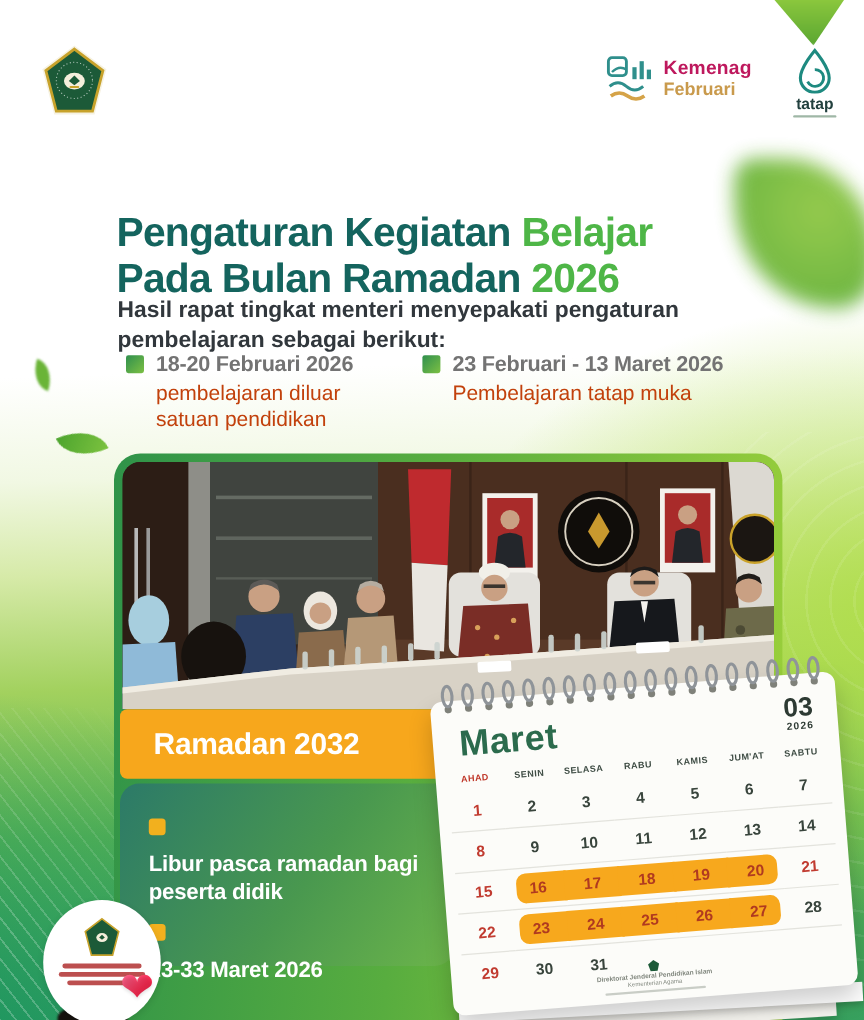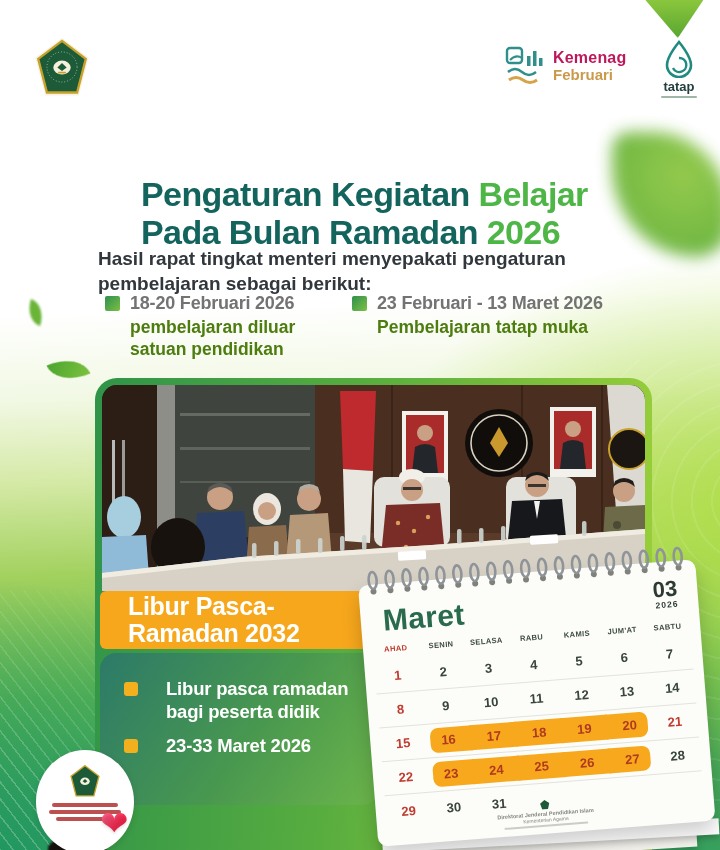--- a/index.html
+++ b/index.html
@@ -34,52 +34,52 @@
   .brand{position:absolute;left:505px;top:46px;z-index:4;display:flex;align-items:center;gap:8px;}
   .brand-text{line-height:1.02;}
   .brand-l1{font-size:16px;font-weight:800;color:#be185d;letter-spacing:.2px;}
   .brand-l2{font-size:15px;font-weight:700;color:#c99a4c;}
   .pusaka{position:absolute;left:653px;top:40px;z-index:4;width:52px;text-align:center;}
   .pusaka-name{font-size:13px;font-weight:700;color:#22403e;margin-top:1px;}
   .pusaka-bar{width:36px;height:2px;background:#9fb7a6;margin:2px auto 0;border-radius:1px;}
 
   
   .title{position:absolute;left:97px;top:152px;z-index:4;font-size:34px;font-weight:800;
-    line-height:1.12;letter-spacing:-.6px;margin-left:44px;}
+    line-height:1.12;letter-spacing:-.6px;}
   .t-main{color:#14645e;}
   .t-accent{color:#4eb647;}
   .subtitle{position:absolute;left:98px;top:228px;width:545px;z-index:4;font-size:19px;
     font-weight:600;color:#31373c;line-height:1.3;}
 
   
   .schedule{position:absolute;left:105px;top:293px;z-index:4;display:flex;gap:32px;}
   .sch-item{display:flex;gap:10px;}
   .sch-item.first{width:215px;}
   .sq-bullet{width:15px;height:15px;margin-top:3px;border-radius:2px;flex:none;
     background:linear-gradient(135deg,#2f8f4e,#7cc043);}
   .sch-date{font-size:18px;font-weight:800;color:#737373;letter-spacing:-.2px;}
-  .sch-desc{font-size:17.5px;font-weight:700;color:#4d7c0f;line-height:1.25;margin-top:3px;}
+  .sch-desc{font-size:17.5px;font-weight:400;color:#c2410c;line-height:1.25;margin-top:3px;}
   .sch-item.first .sch-desc{width:180px;}
 
   
   .green-panel{position:absolute;left:95px;top:378px;width:557px;height:472px;z-index:2;
     border-radius:22px 22px 0 0;background:linear-gradient(96deg,#2f9349 0%,#58ad3f 45%,#9ed13a 100%);}
   .photo{position:absolute;left:7px;top:7px;width:543px;height:206px;border-radius:15px 15px 0 0;}
 
   
   .orange-box{position:absolute;left:100px;top:591px;width:276px;height:58px;z-index:5;
     background:#f7a71c;border-radius:6px;display:flex;flex-direction:column;justify-content:center;
     padding-left:28px;box-sizing:border-box;}
   .orange-box span{font-size:25px;font-weight:800;color:#fff;line-height:1.08;letter-spacing:-.3px;}
 
   
   .teal-card{position:absolute;left:100px;top:653px;width:278px;height:152px;z-index:5;
     border-radius:16px;background:linear-gradient(125deg,#2c7a68 0%,#49984f 55%,#6cb54a 100%);
     padding:24px 18px 0 24px;box-sizing:border-box;}
-  .tc-row{display:flex;gap:28px;margin-bottom:11px;}
+  .tc-row{display:flex;gap:12px;margin-bottom:11px;flex-direction:column;}
   .yl-bullet{width:14px;height:14px;margin-top:5px;border-radius:3px;background:#f2b01e;flex:none;}
   .tc-text{font-size:18.5px;font-weight:800;color:#fff;line-height:1.25;letter-spacing:-.2px;}
 
   
   .cal-wrap{position:absolute;left:368px;top:558px;width:338px;height:296px;z-index:6;
     transform:rotate(-4.5deg);}
   .cal-base{position:absolute;left:8px;right:20px;bottom:-2px;height:20px;background:#f2f1ec;
     transform:rotate(1deg);box-shadow:0 5px 9px rgba(0,0,0,.18);}
   .cal-stand{position:absolute;left:18px;bottom:-6px;width:78px;height:42px;background:#e9e7e0;
     transform:skewX(36deg);}
@@ -298,21 +298,20 @@
           <rect x="260" y="150" width="4.5" height="15" rx="2"></rect>
         <rect x="355" y="144" width="4.5" height="15" rx="2"></rect>
           <rect x="377" y="143" width="4.5" height="15" rx="2"></rect>
         <rect x="399" y="141" width="4.5" height="15" rx="2"></rect>
           <rect x="480" y="136" width="4.5" height="15" rx="2"></rect>
       </g>
     </svg>
   </div>
 
   <div class="orange-box">
-    <span>Libur Pasca-</span>
     <span>Ramadan 2032</span>
   </div>
 
   <div class="teal-card">
     <div class="tc-row">
       <span class="yl-bullet"></span>
       <div class="tc-text">Libur pasca ramadan bagi peserta didik</div>
     </div>
     <div class="tc-row">
       <span class="yl-bullet"></span>

